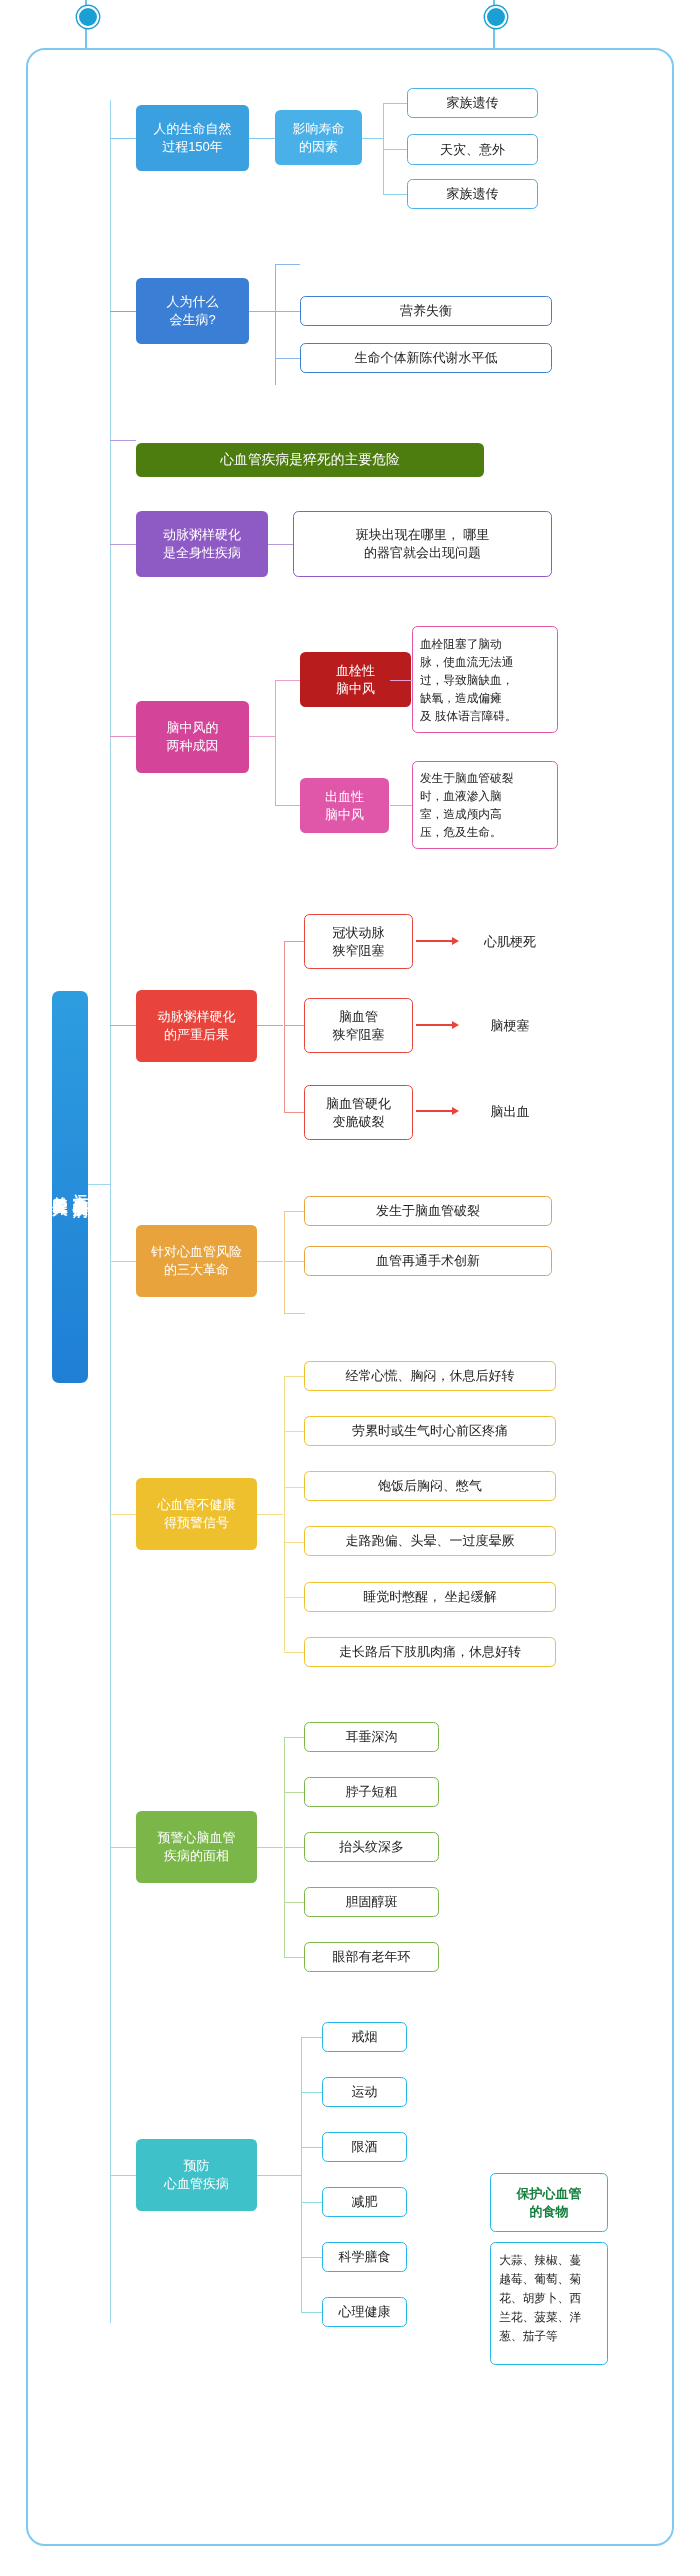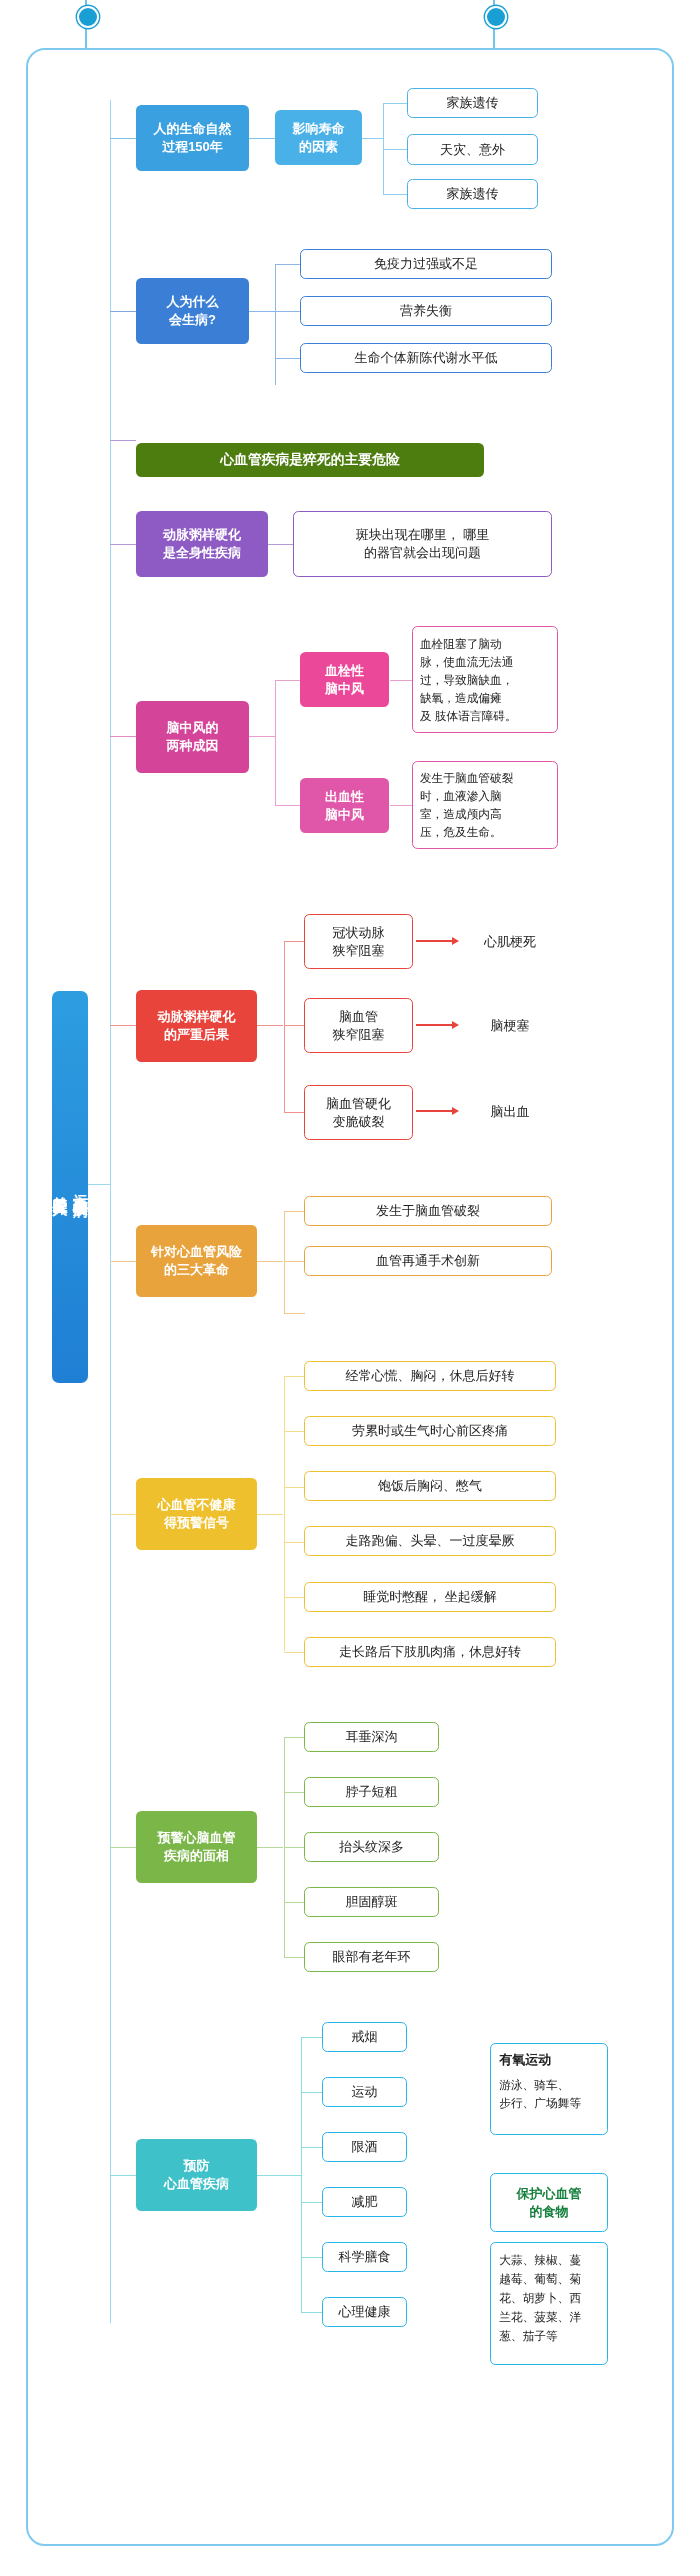--- a/index.html
+++ b/index.html
@@ -81,21 +81,21 @@
     border-radius: 5.5px;
     display: flex;
     align-items: center;
     justify-content: center;
     text-align: center;
     padding: 2.8px 5.5px;
     font-size: 13px;
     line-height: 18px;
     white-space: pre-line;
   }
-  .filled { color: #fff; font-weight: 700; }
+  .filled { color: #fff; font-weight: 400; }
   .outline { background: #fff; }
   .hline { position: absolute; height: 1.4px; }
   .vline { position: absolute; width: 1.4px; }
 
   
   .arrow-wrap { position: absolute; display: flex; align-items: center; }
   .arrow-line { height: 2.1px; background: #e8443b; }
   .arrow-head {
     width: 0; height: 0;
     border-top: 4.8px solid transparent;
@@ -144,21 +144,20 @@
   <div class="node outline" style="left:407px; top:179px; width:131px; height:30px; border:1.4px solid #4ab0e8; color:#222;">家族遗传</div>
 
   <div class="hline" style="left:110px; top:311px; width:26px; background:#7fa8e0;"></div>
   <div class="node filled" style="left:136px; top:278px; width:113px; height:66px; background:#3a7fd5;">人为什么
 会生病?</div>
 
   <div class="vline" style="left:275px; top:264px; height:121px; background:#8bb8e8;"></div>
   <div class="hline" style="left:249px; top:311px; width:26px; background:#8bb8e8;"></div>
 
   <div class="hline" style="left:275px; top:264px; width:25px; background:#8bb8e8;"></div>
-  <div class="node outline" style="left:300px; top:249px; width:252px; height:30px; border:1.4px solid #3a7fd5; color:#222;">免疫力过强或不足</div>
 
   <div class="hline" style="left:275px; top:311px; width:25px; background:#8bb8e8;"></div>
   <div class="node outline" style="left:300px; top:296px; width:252px; height:30px; border:1.4px solid #3a7fd5; color:#222;">营养失衡</div>
 
   <div class="hline" style="left:275px; top:358px; width:25px; background:#8bb8e8;"></div>
   <div class="node outline" style="left:300px; top:343px; width:252px; height:30px; border:1.4px solid #3a7fd5; color:#222;">生命个体新陈代谢水平低</div>
 
   <div class="hline" style="left:110px; top:440px; width:26px; background:#b79ad8;"></div>
   <div class="node filled" style="left:136px; top:423px; width:348px; height:34px; background:#4d7c0f; font-size:13.8px;margin-top:20px;">心血管疾病是猝死的主要危险</div>
 
@@ -171,21 +170,21 @@
 的器官就会出现问题</div>
 
   <div class="hline" style="left:110px; top:736px; width:26px; background:#e58cc2;"></div>
   <div class="node filled" style="left:136px; top:701px; width:113px; height:72px; background:#d4459a;">脑中风的
 两种成因</div>
 
   <div class="vline" style="left:275px; top:680px; height:125px; background:#eaa0cf;"></div>
   <div class="hline" style="left:249px; top:736px; width:26px; background:#eaa0cf;"></div>
 
   <div class="hline" style="left:275px; top:680px; width:25px; background:#eaa0cf;"></div>
-  <div class="node filled" style="left:300px; top:652px; width:89px; height:55px; background:#ec4899;">血栓性
+  <div class="node filled" style="left:300px; top:652px; width:111px; height:55px; background:#b91c1c;">血栓性
 脑中风</div>
 
   <div class="hline" style="left:390px; top:680px; width:22px; background:#eaa0cf;"></div>
   <div class="node outline" style="left:412px; top:626px; width:146px; height:107px; border:1.4px solid #e056a8; color:#222; font-size:11.7px; line-height:18px; text-align:left; justify-content:flex-start; padding:5.5px 6.9px;">血栓阻塞了脑动
 脉，使血流无法通
 过，导致脑缺血，
 缺氧，造成偏瘫
 及 肢体语言障碍。</div>
 
   <div class="hline" style="left:275px; top:805px; width:25px; background:#eaa0cf;"></div>
@@ -312,25 +311,20 @@
 
   <div class="hline" style="left:301px; top:2202px; width:20.6px; background:#8ddce0;"></div>
   <div class="node outline" style="left:322px; top:2187px; width:85px; height:30px; border:1.4px solid #25b7e8; color:#222;">减肥</div>
 
   <div class="hline" style="left:301px; top:2257px; width:20.6px; background:#8ddce0;"></div>
   <div class="node outline" style="left:322px; top:2242px; width:85px; height:30px; border:1.4px solid #25b7e8; color:#222;">科学膳食</div>
 
   <div class="hline" style="left:301px; top:2312px; width:20.6px; background:#8ddce0;"></div>
   <div class="node outline" style="left:322px; top:2297px; width:85px; height:30px; border:1.4px solid #25b7e8; color:#222;">心理健康</div>
 
-  <div class="node outline" style="left:490px; top:2043px; width:118px; height:92px; border:1.4px solid #25b7e8; color:#222; flex-direction:column; align-items:flex-start; justify-content:flex-start; padding:6.9px 8.3px;">
-    <div style="font-size:13px; font-weight:700; margin-bottom:6.9px;">有氧运动</div>
-    <div style="font-size:11.7px; line-height:18px; white-space:pre-line; text-align:left;">游泳、骑车、
-步行、广场舞等</div>
-  </div>
 
   <div class="node outline" style="left:490px; top:2173px; width:118px; height:59px; border:1.4px solid #25b7e8; color:#15803d; font-size:13px; font-weight:700;">保护心血管
 的食物</div>
 
   <div class="node outline" style="left:490px; top:2242px; width:118px; height:123px; border:1.4px solid #25b7e8; color:#222; font-size:11.7px; line-height:19px; text-align:left; justify-content:flex-start; align-items:flex-start; padding:6.9px 8.3px;">大蒜、辣椒、蔓
 越莓、葡萄、菊
 花、胡萝卜、西
 兰花、菠菜、洋
 葱、茄子等</div>
 

